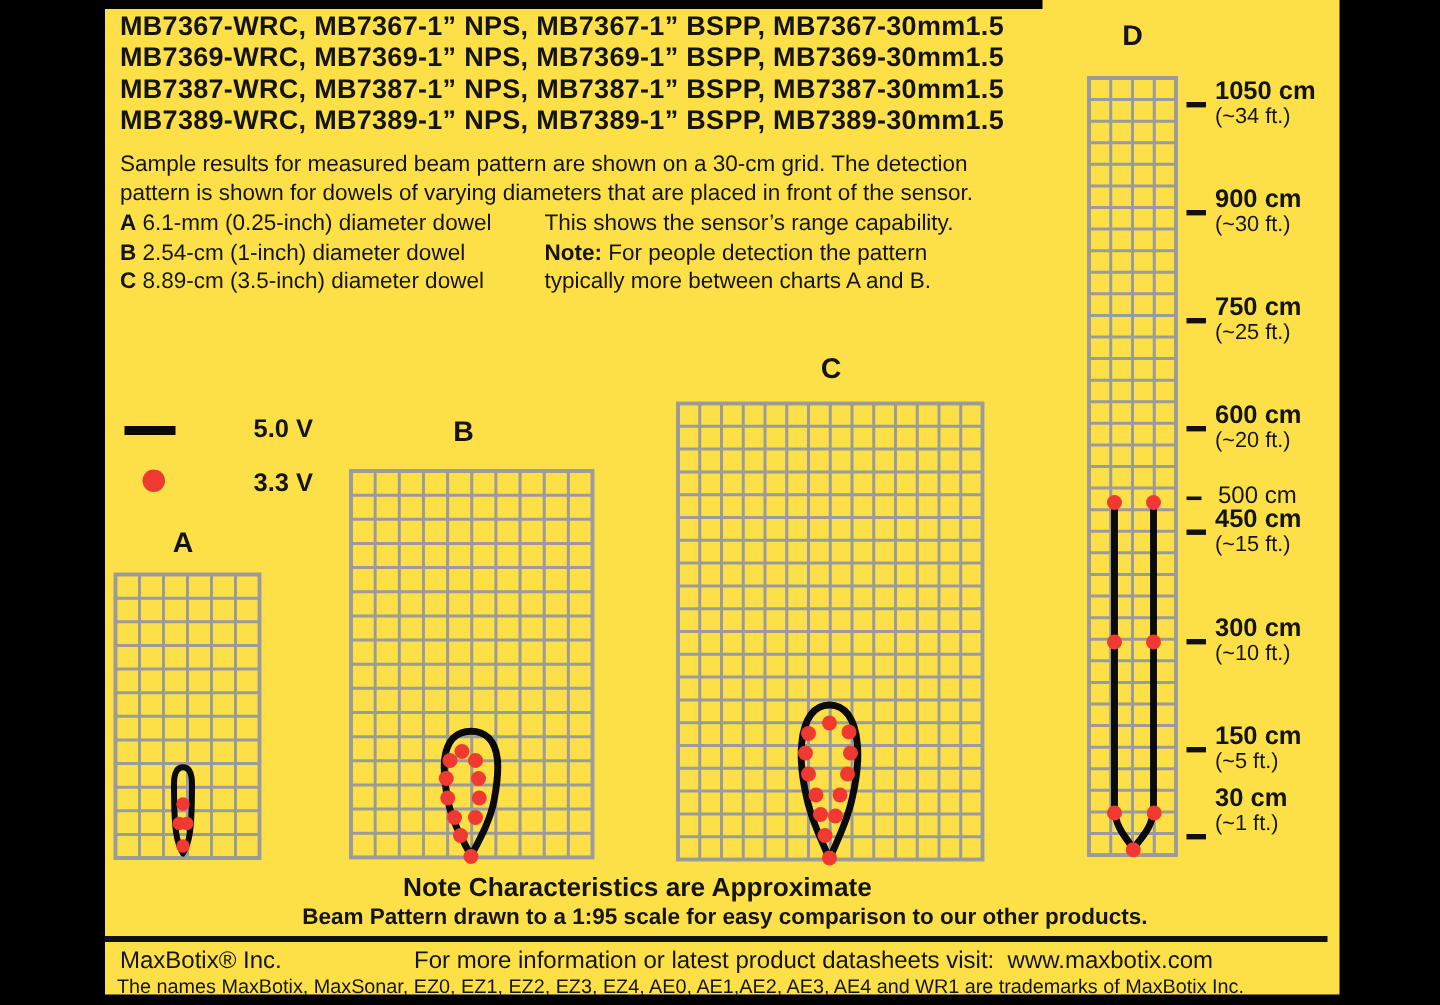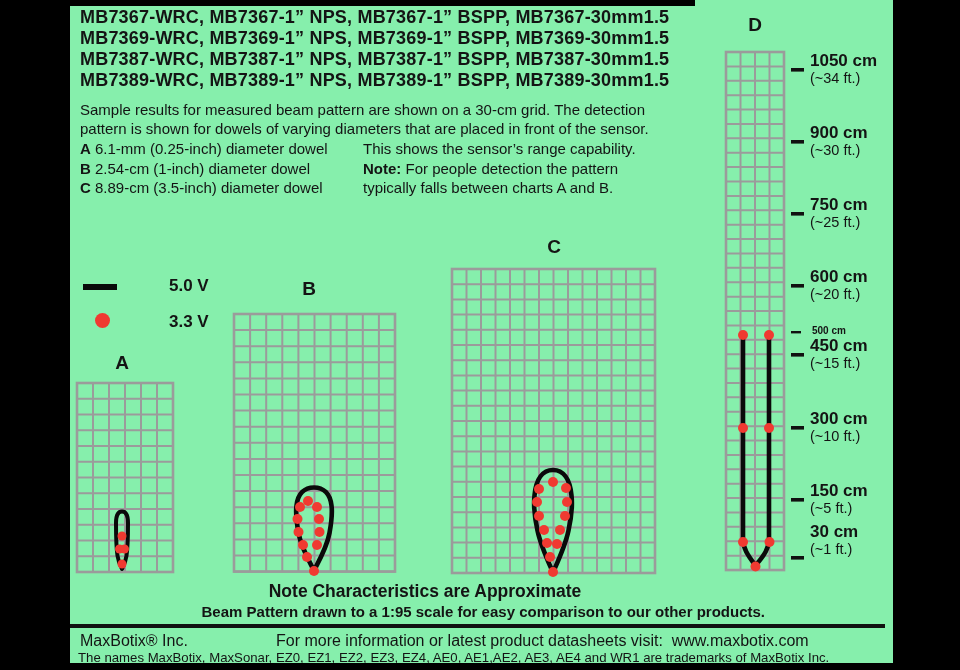--- a/index.html
+++ b/index.html
@@ -1,17 +1,17 @@
 <!DOCTYPE html>
 <html><head>
 <meta charset="utf-8">
 <style>
   html,body{margin:0;padding:0;}
   body{background:#222;}
-  .page{position:relative;width:960px;height:670px;background:#86efac;overflow:hidden;
+  .page{position:relative;width:960px;height:670px;background:#fde047;overflow:hidden;
         font-family:"Liberation Sans","DejaVu Sans",sans-serif;color:#141414;}
   .band{position:absolute;background:#000;z-index:6;}
   .band-left{left:0;top:0;width:70px;height:670px;}
   .band-right{left:893px;top:0;width:67px;height:670px;}
   .band-bottom{left:0;top:663px;width:960px;height:7px;}
   .band-top{left:0;top:0;width:695px;height:6px;}
   .abs{position:absolute;}
   #figure-svg{position:absolute;left:0;top:0;z-index:1;}
   .title{left:80px;top:7px;font-weight:bold;font-size:18px;line-height:21px;letter-spacing:.2px;white-space:nowrap;z-index:2;}
   .intro{left:80px;top:100px;font-size:15px;line-height:19px;white-space:nowrap;z-index:2;}
@@ -21,21 +21,21 @@
   .swatch-line{left:83px;top:284px;width:34px;height:6px;background:#0a0a0a;z-index:2;}
   .legend-label{font-weight:bold;font-size:17px;z-index:2;white-space:nowrap;margin-left:39px;}
   .legend-5v{left:130px;top:276px;}
   .swatch-dot{left:95px;top:313px;width:15px;height:15px;border-radius:50%;background:#f03a31;z-index:2;}
   .legend-3v3{left:130px;top:312px;}
   .chart-letter{position:absolute;transform:translateX(-50%);font-weight:bold;font-size:19px;z-index:2;}
   .scale-label{position:absolute;left:810px;z-index:2;white-space:nowrap;}
   .scale-label .scale-main{font-weight:bold;font-size:17px;line-height:19px;}
   .scale-label .scale-sub{font-size:14.5px;line-height:17px;}
   .scale-label.small{left:812px;}
-  .scale-label.small .scale-main{font-weight:bold;font-size:10px;line-height:12px;}
+  .scale-label.small .scale-main{font-weight:normal;font-size:16px;line-height:12px;}
   .caption1{left:85px;top:581px;width:680px;text-align:center;font-weight:bold;font-size:17.5px;z-index:2;}
   .caption2{left:85px;top:603px;width:680px;text-align:right;font-weight:bold;font-size:15px;z-index:2;}
   .rule{left:70px;top:624px;width:815px;height:4px;background:#111;z-index:2;}
   .company{left:80px;top:632px;font-size:16px;z-index:2;white-space:nowrap;}
   .visit{left:276px;top:632px;font-size:16px;z-index:2;white-space:pre;}
   .trademark{left:78px;top:650px;font-size:13.2px;z-index:2;white-space:nowrap;}
 </style>
 </head>
 <body>
 
@@ -130,21 +130,21 @@
 
   <div class="abs dowel-list">
     <div><span class="k">A</span> <span>6.1-mm (0.25-inch) diameter dowel</span></div>
     <div><span class="k">B</span> <span>2.54-cm (1-inch) diameter dowel</span></div>
     <div><span class="k">C</span> <span>8.89-cm (3.5-inch) diameter dowel</span></div>
   </div>
 
   <div class="abs d-block">
     <div>This shows the sensor’s range capability.</div>
     <div><span class="k">Note:</span> <span>For people detection the pattern</span></div>
-    <div>typically falls between charts A and B.</div>
+    <div>typically more between charts A and B.</div>
   </div>
 
   <div class="abs swatch-line"></div>
   <div class="abs legend-label legend-5v">5.0 V</div>
   <div class="abs swatch-dot"></div>
   <div class="abs legend-label legend-3v3">3.3 V</div>
 
   <div class="abs caption1">Note Characteristics are Approximate</div>
   <div class="abs caption2">Beam Pattern drawn to a 1:95 scale for easy comparison to our other products.</div>
   <div class="abs rule"></div>

